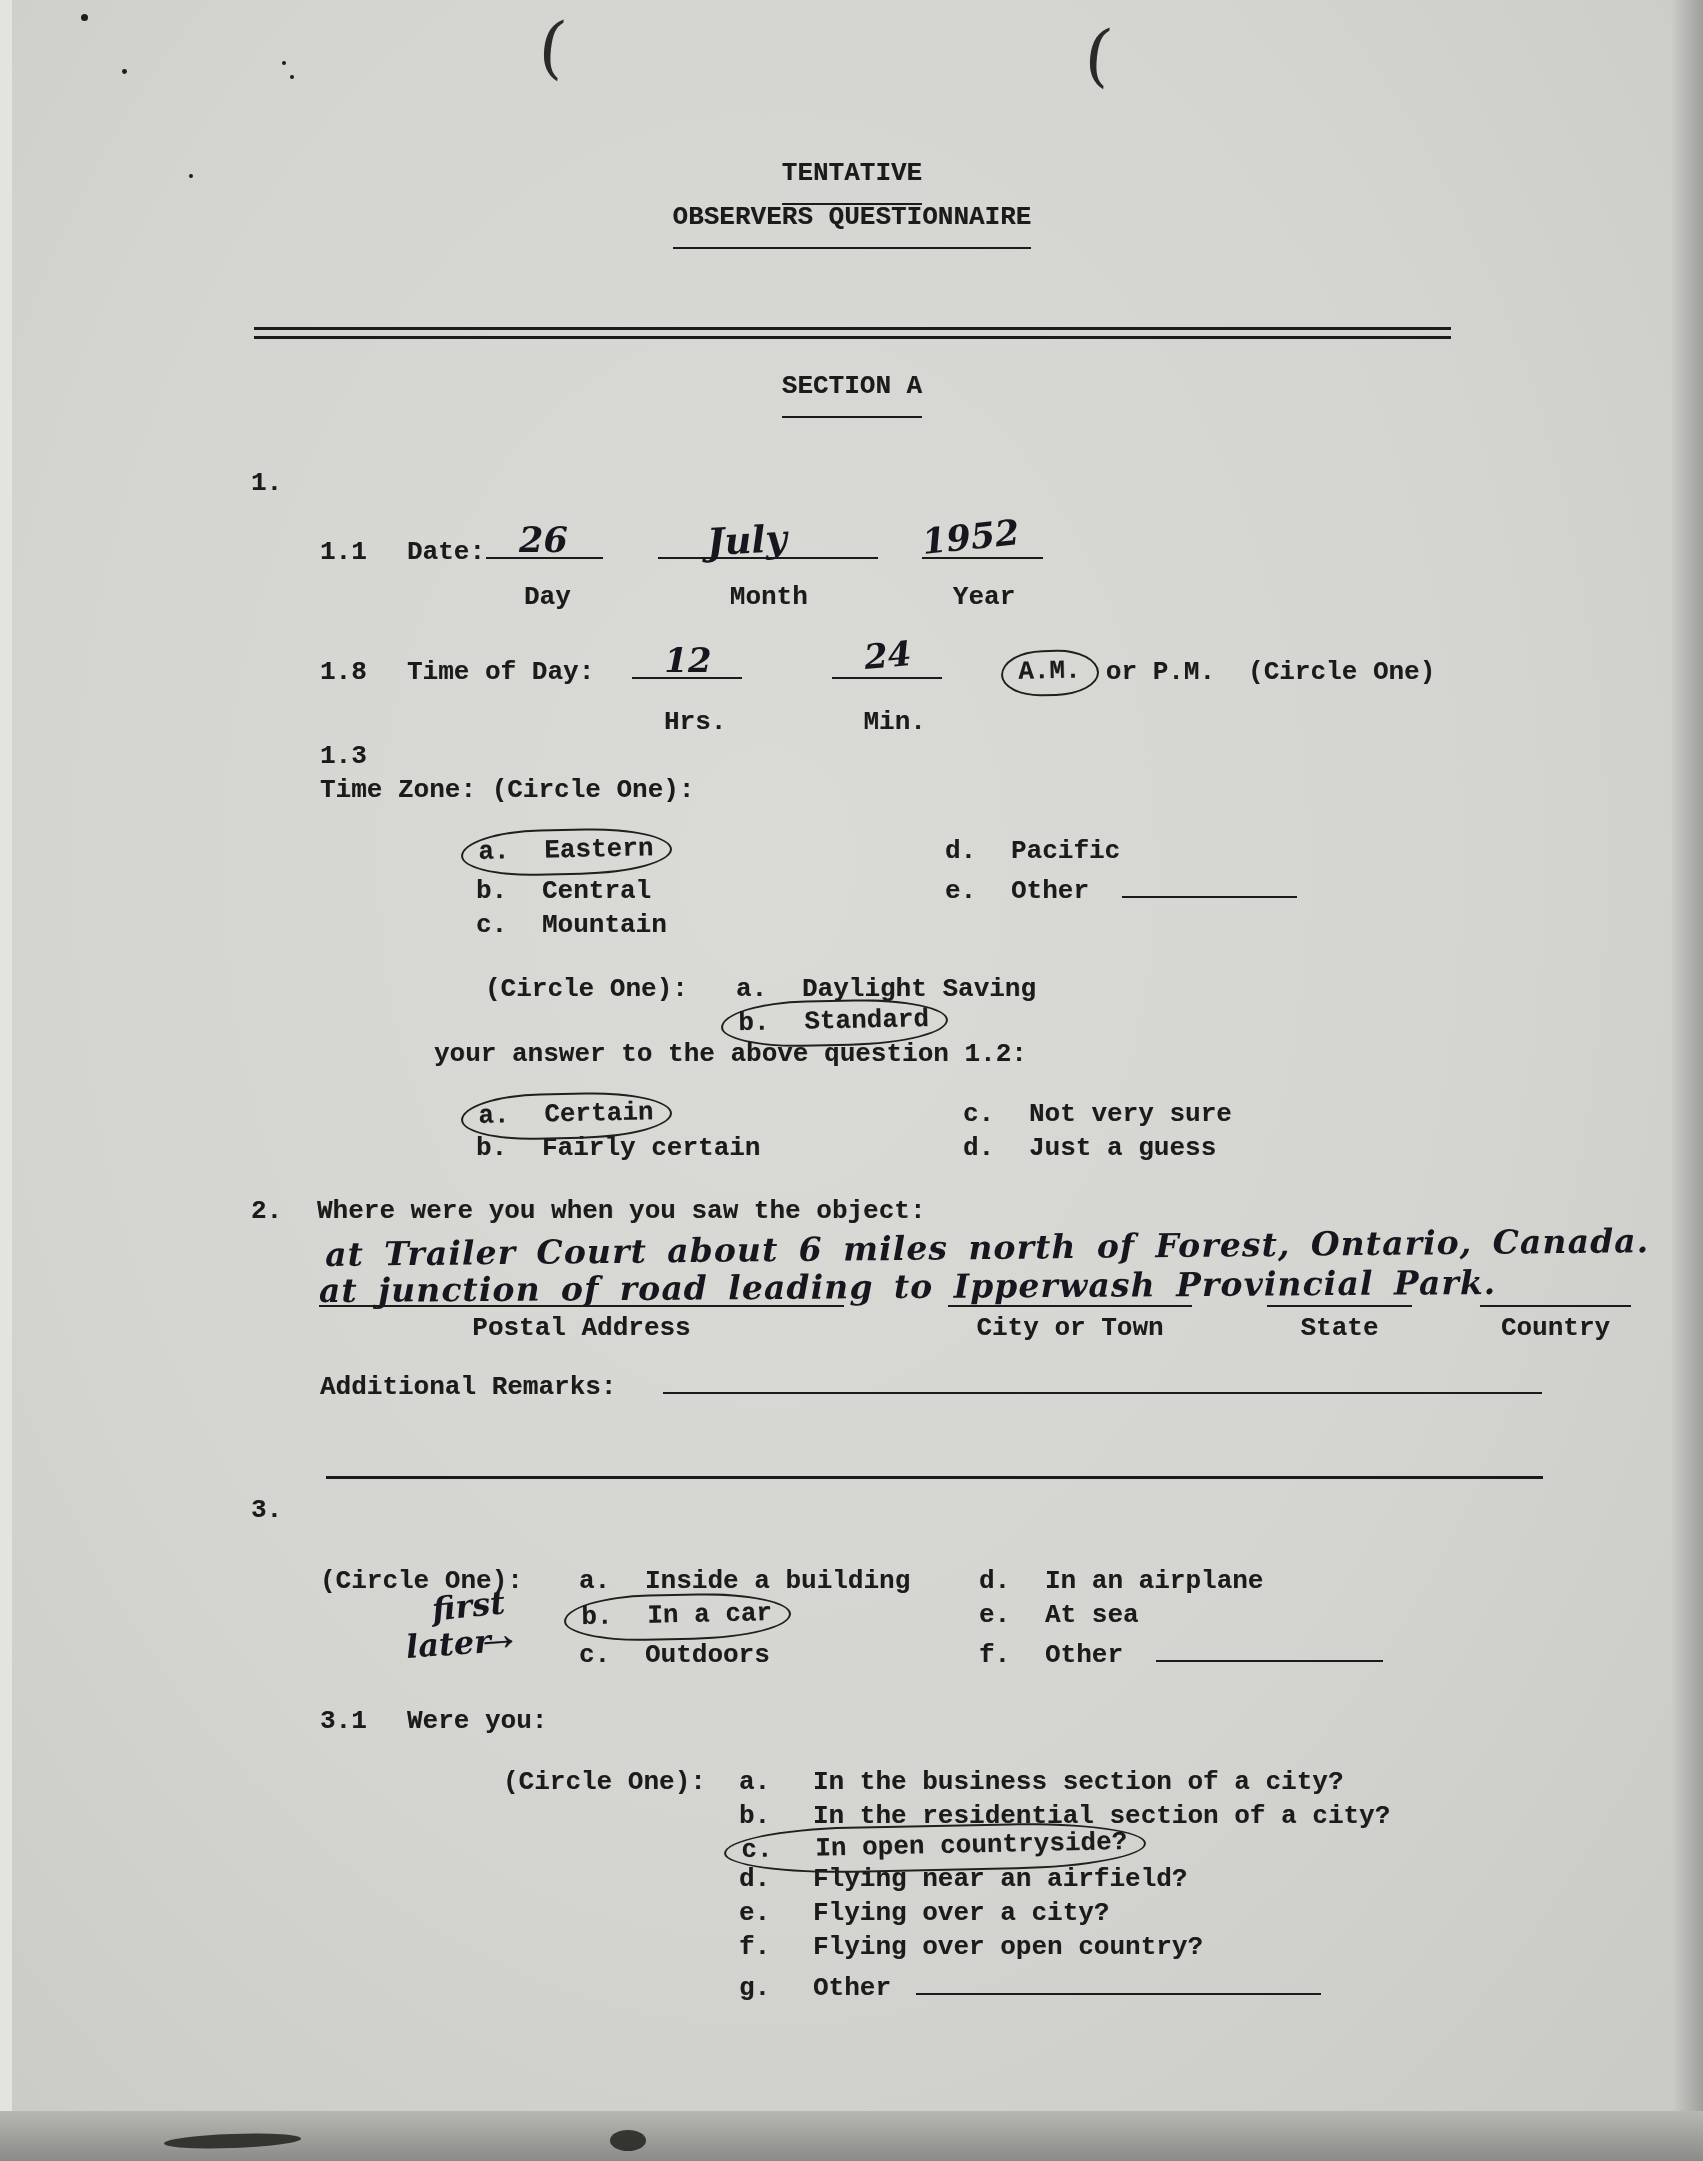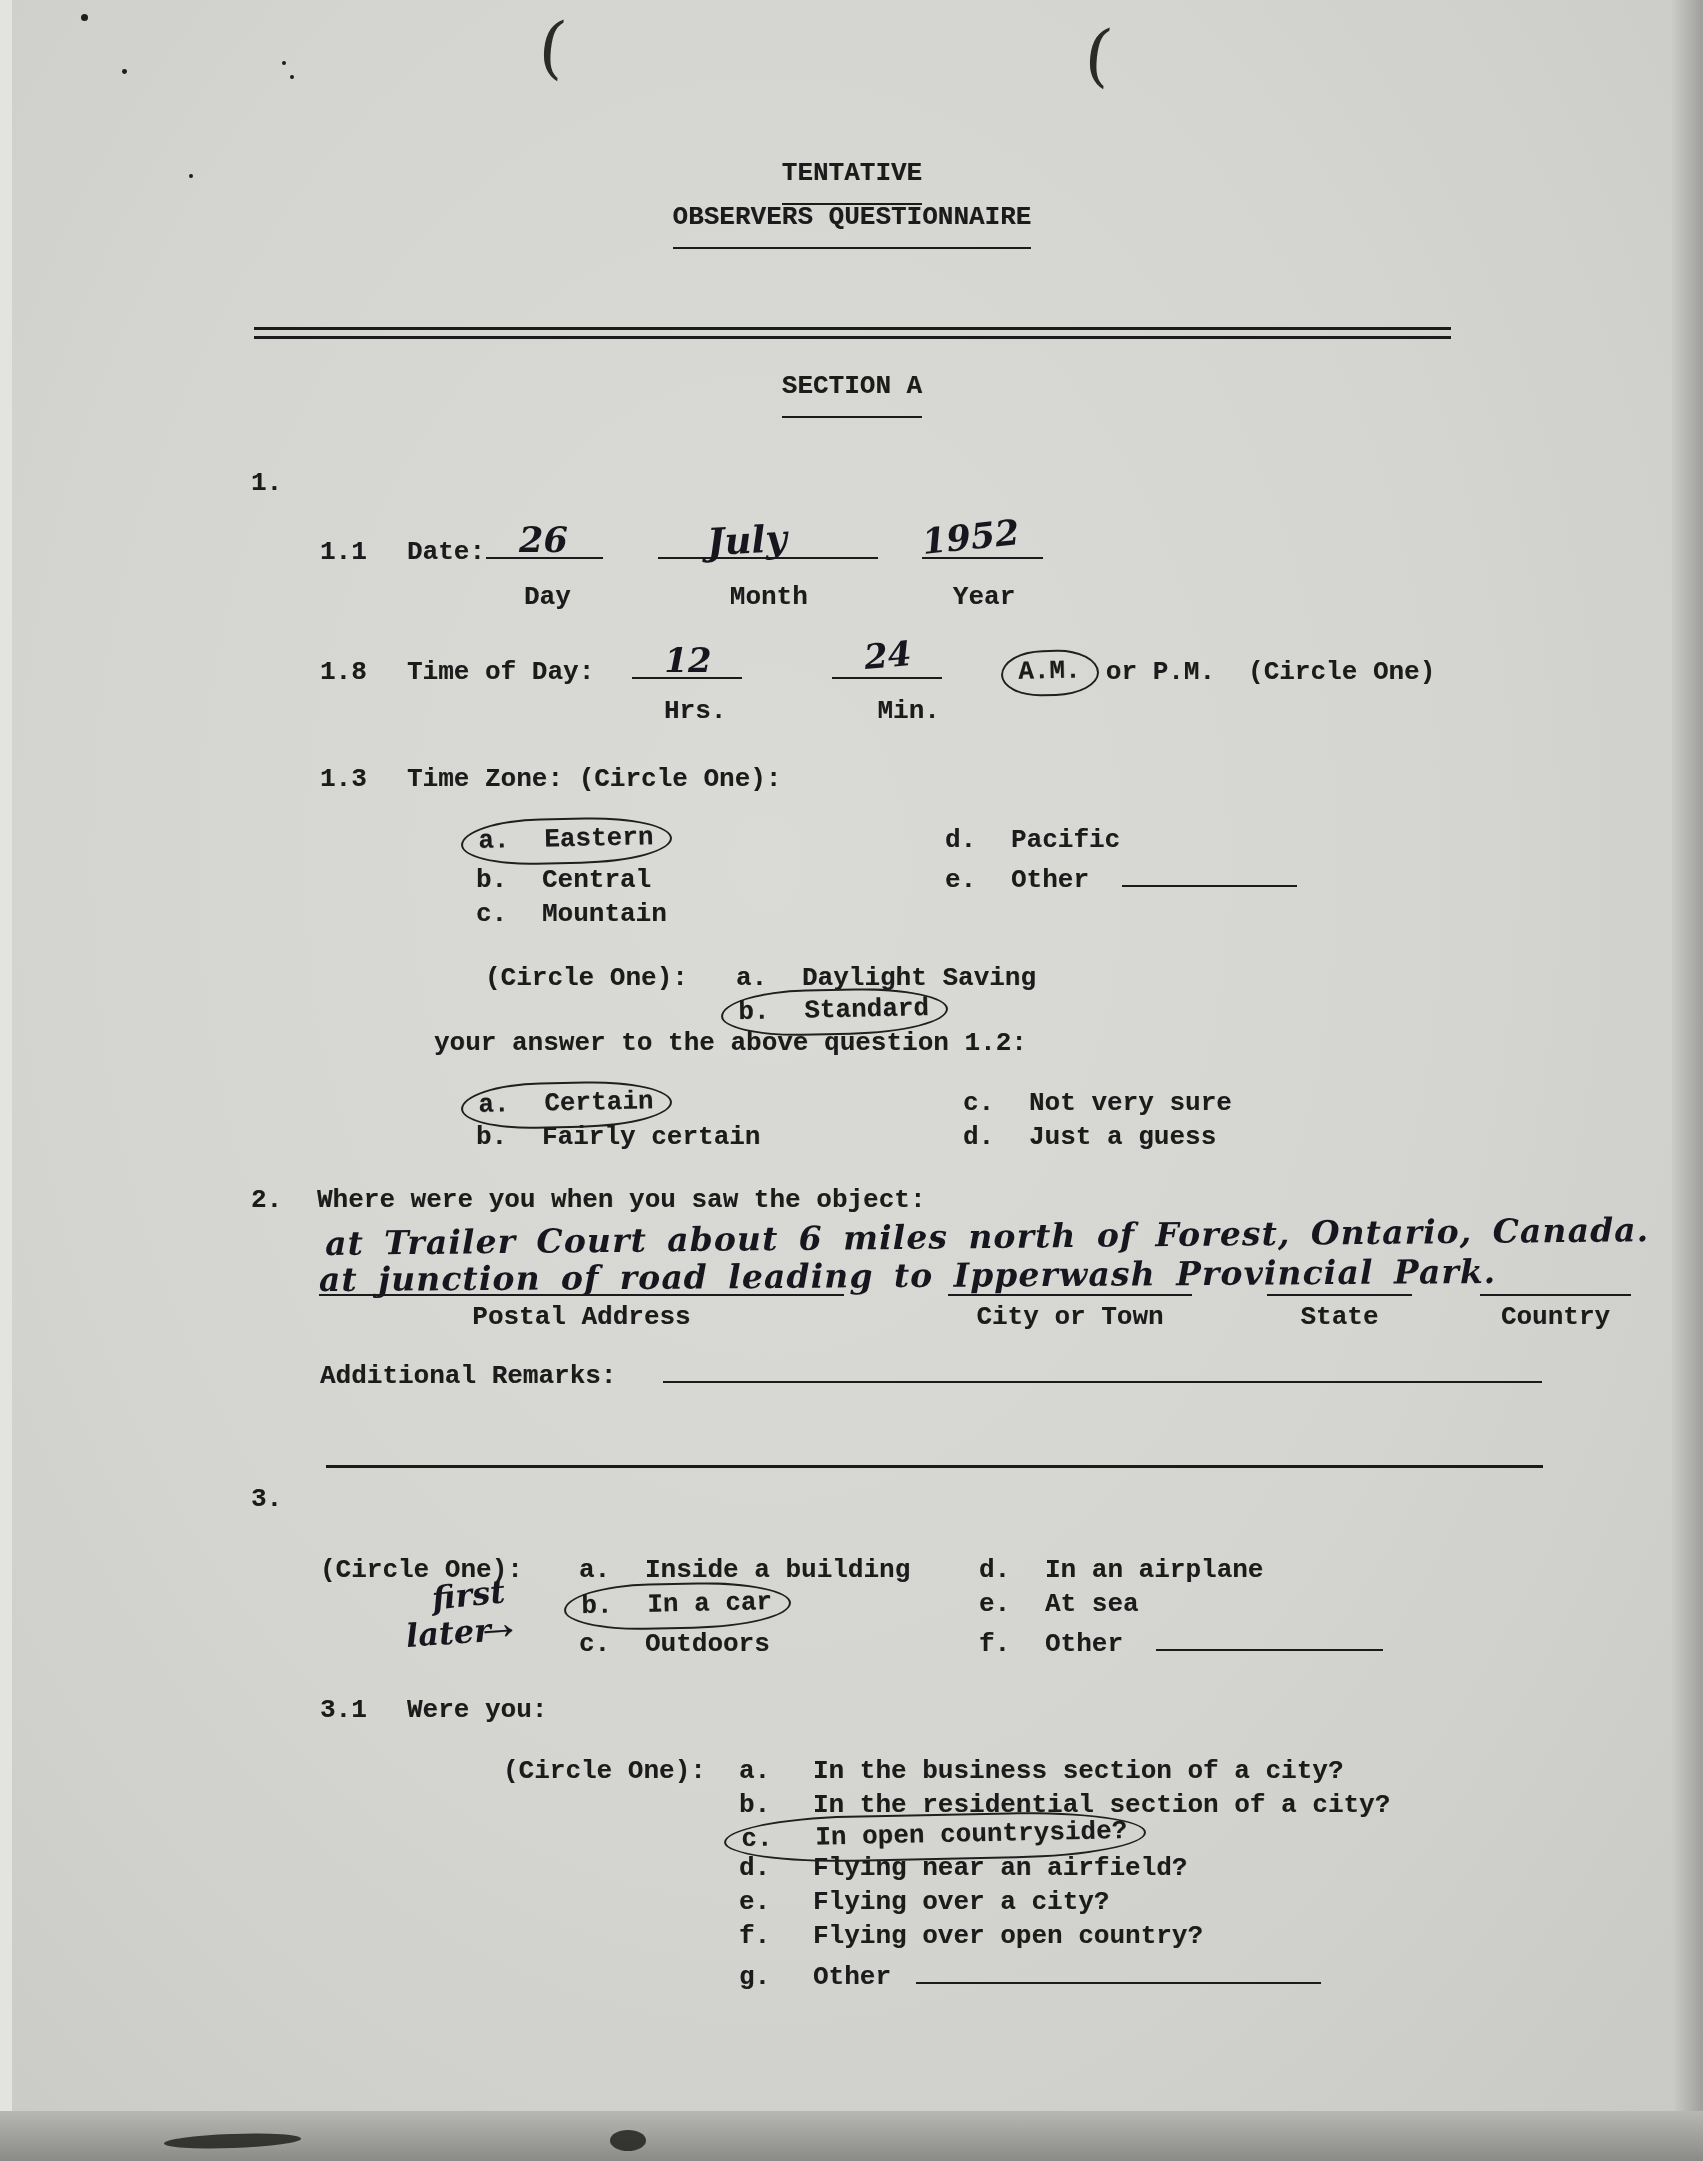--- a/index.html
+++ b/index.html
@@ -114,26 +114,26 @@
       </span>
       <span class="blank" style="width:110px; margin-left:90px;">
         <span class="hand hand-on-line" style="left:32px; bottom:4.4px; transform:rotate(-5deg);">24</span>
       </span>
       <span class="circle" style="margin-left:59px; border-radius:50% 50% 52% 48% / 62% 60% 58% 56%;">
         <span>A.M.</span>
       </span>
       <span style="margin-left:14.2px;">or P.M.</span>
       <span style="margin-left:33px;">(Circle One)</span>
     </div>
-    <div class="row" style="margin-top:5px;gap:14px;">
+    <div class="row" style="margin-top:16px;">
       <span style="margin-left:664px;">Hrs.</span>
       <span style="margin-left:137px;">Min.</span>
     </div>
 
-    <div class="row" style="margin-left:320px; margin-top:34px;">
+    <div class="row" style="margin-left:320px; flex-direction:column;">
       <span class="subnum">1.3</span>
       <span>Time Zone: (Circle One):</span>
     </div>
     <div style="margin-left:476px; margin-top:27px;">
       <div class="row">
         <span class="col-l">
           <span class="circle">
             <span class="letter">a.</span><span>Eastern</span>
           </span>
         </span>

